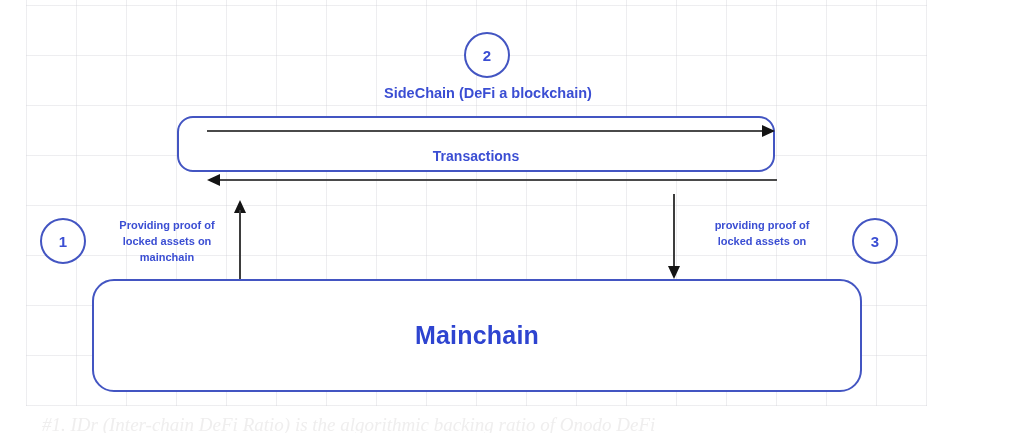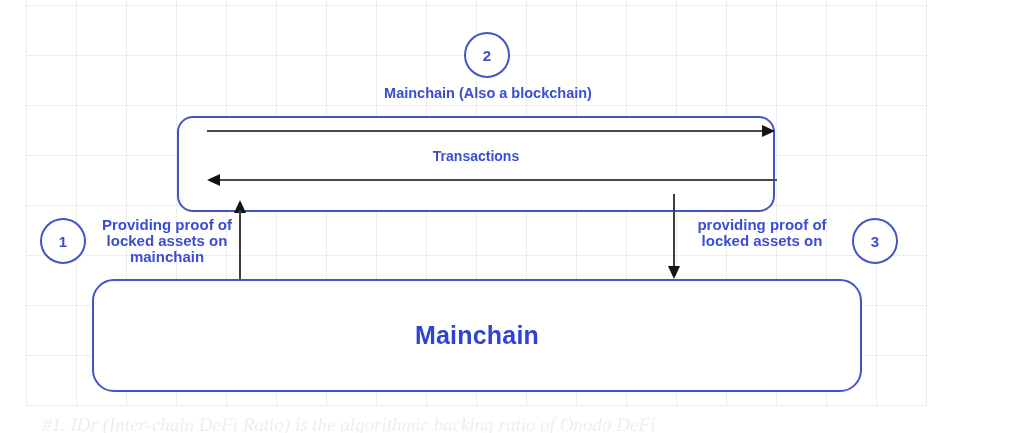--- a/index.html
+++ b/index.html
@@ -19,27 +19,27 @@
   .circle-badge {
     position:absolute; width:46px; height:46px; border-radius:50%;
     border:2px solid #4355c2; background:#ffffff;
     display:flex; align-items:center; justify-content:center;
     color:#3b4ed3; font-weight:bold; font-size:15px;
   }
   .blue-label { color:#3b4ed3; font-weight:bold; text-align:center; }
   .shape-box {
     position:absolute; background:#ffffff; border:2px solid #4355c2;
   }
-  .trans-box { left:177px; top:116px; width:598px; height:96px; border-radius:16px; }
+  .trans-box { left:177px; top:116px; width:598px; height:56px; border-radius:16px; }
   .main-box  { left:92px;  top:279px; width:770px; height:113px; border-radius:22px;
                display:flex; align-items:center; justify-content:center; }
   .main-label { color:#2e44d0; font-weight:bold; font-size:25px; letter-spacing:0.2px; }
   .trans-label { position:absolute; left:0; right:0; top:30px; font-size:14px; }
   .side-label { position:absolute; left:330px; top:85px; width:316px; font-size:14.5px; }
-  .proof-label { position:absolute; width:146px; font-size:15px; line-height:16px; }
+  .proof-label { position:absolute; width:146px; font-size:11px; line-height:16px; }
   .proof-label span { display:block; }
 
   
   .h-arrow { position:absolute; height:12px; }
   .h-arrow .shaft { position:absolute; top:5px; height:2px; background:#4a4a4a; }
   .h-arrow .head-right {
     position:absolute; right:0; top:0; width:0; height:0;
     border-top:6px solid transparent; border-bottom:6px solid transparent;
     border-left:13px solid #141414;
   }
@@ -69,21 +69,21 @@
 </style>
 </head>
 <body>
 
 <div class="stage">
   <div class="grid"></div>
 
   <div class="circle-badge" style="left:464px; top:32px;">
     <span>2</span>
   </div>
-  <div class="blue-label side-label">Mainchain (Also a blockchain)</div>
+  <div class="blue-label side-label">SideChain (DeFi a blockchain)</div>
 
   <div class="shape-box trans-box">
     <div class="h-arrow" style="left:28px; top:7px; width:568px;">
       <div class="shaft" style="left:0; width:556px;"></div>
       <div class="head-right"></div>
     </div>
     <div class="blue-label trans-label">Transactions</div>
     <div class="h-arrow" style="left:28px; top:56px; width:570px;">
       <div class="shaft" style="left:13px; width:557px;"></div>
       <div class="head-left"></div>

